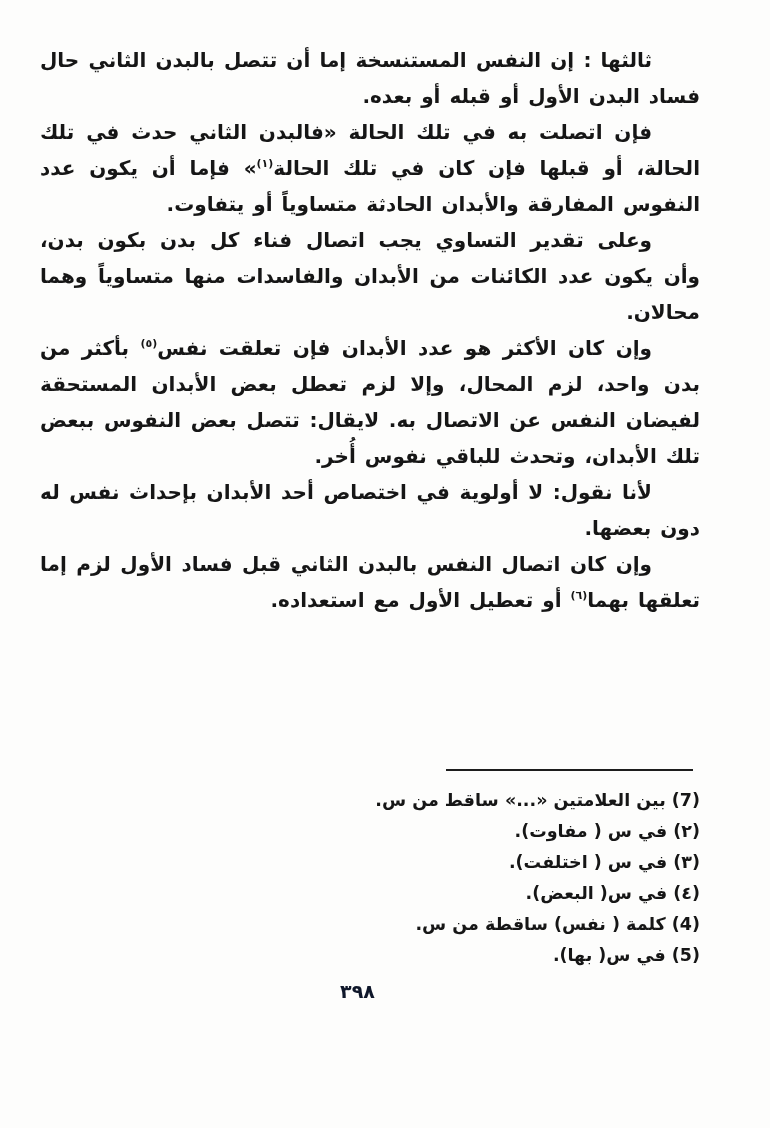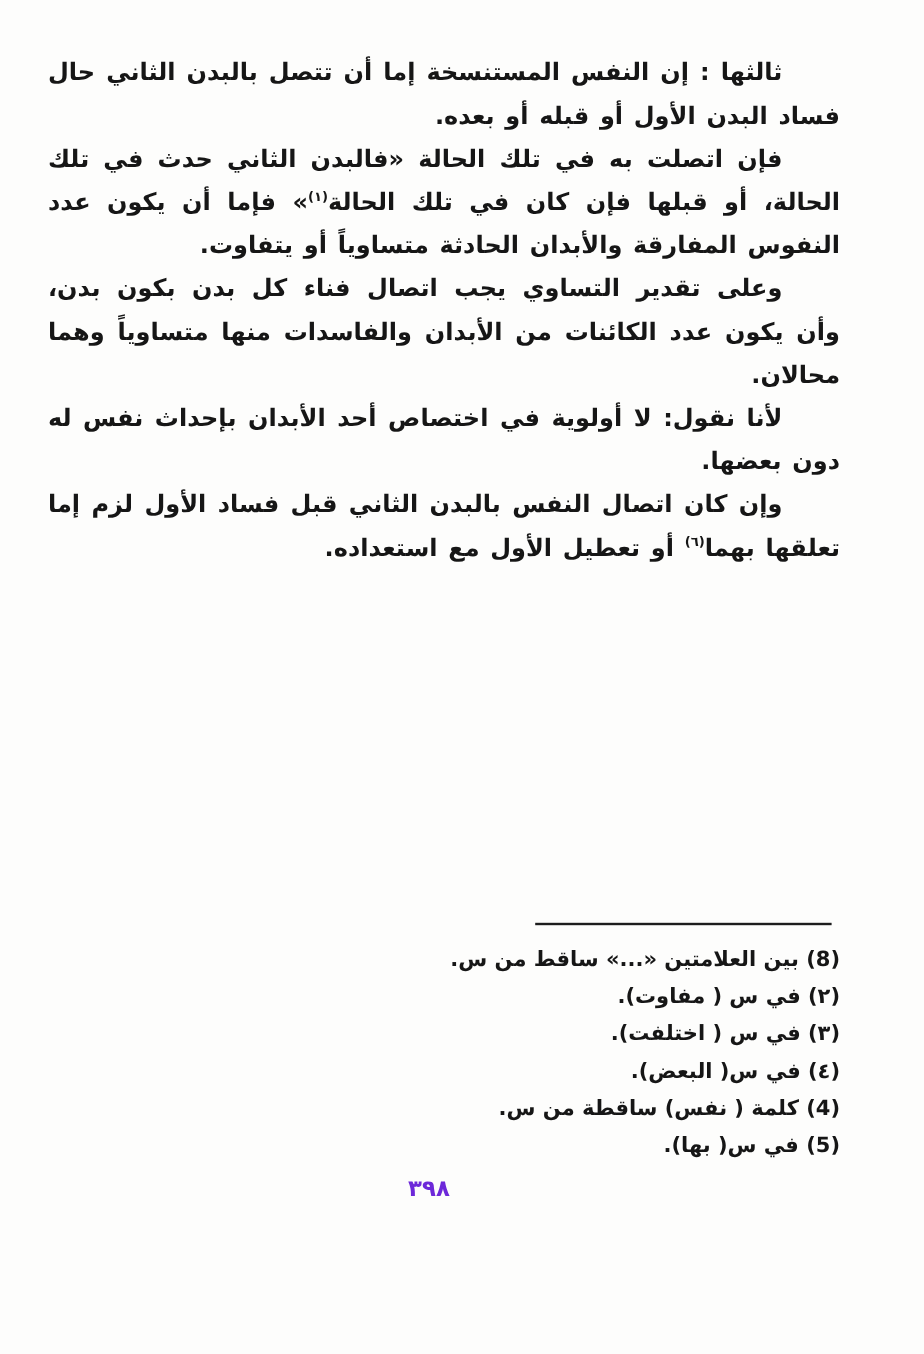--- a/index.html
+++ b/index.html
@@ -54,42 +54,43 @@
     line-height: 31px;
     text-align: right;
   }
   .footnotes div { margin: 0; }
   .page-number {
     position: absolute;
     top: 980px; left: 0; right: 55px;
     text-align: center;
     font-size: 19px;
     font-weight: bold;
-    color: #6d28d9;
+    color: #0f172a;
   }
 </style>
 </head>
 <body>
 
 <div class="page">
 
   <div class="body-text">
 
   <p>ثالثها : إن النفس المستنسخة إما أن تتصل بالبدن الثاني حال فساد البدن الأول أو قبله أو بعده.</p>
       <p>فإن اتصلت به في تلك الحالة «فالبدن الثاني حدث في تلك الحالة، أو قبلها فإن كان في تلك الحالة<sup>(١)</sup>» فإما أن يكون عدد النفوس المفارقة والأبدان الحادثة متساوياً أو يتفاوت.</p>
       <p>وعلى تقدير التساوي يجب اتصال فناء كل بدن بكون بدن، وأن يكون عدد الكائنات من الأبدان والفاسدات منها متساوياً وهما محالان.</p>
+      <p>وإن كان الأكثر هو عدد الأبدان فإن تعلقت نفس<sup>(٥)</sup> بأكثر من بدن واحد، لزم المحال، وإلا لزم تعطل بعض الأبدان المستحقة لفيضان النفس عن الاتصال به. لايقال: تتصل بعض النفوس ببعض تلك الأبدان، وتحدث للباقي نفوس أُخر.</p>
       <p>لأنا نقول: لا أولوية في اختصاص أحد الأبدان بإحداث نفس له دون بعضها.</p>
       <p>وإن كان اتصال النفس بالبدن الثاني قبل فساد الأول لزم إما تعلقها بهما<sup>(٦)</sup> أو تعطيل الأول مع استعداده.</p>
     </div>
 
   <div class="footnote-separator"></div>
 
   <div class="footnotes">
 
-  <div>(8) بين العلامتين «...» ساقط من س.</div>
+  <div>(7) بين العلامتين «...» ساقط من س.</div>
       <div>(٢) في س ( مفاوت).</div>
       <div>(٣) في س ( اختلفت).</div>
       <div>(٤) في س( البعض).</div>
       <div>(4) كلمة ( نفس) ساقطة من س.</div>
       <div>(5) في س( بها).</div>
     </div>
 
   <div class="page-number">٣٩٨</div>
 
 </div>

